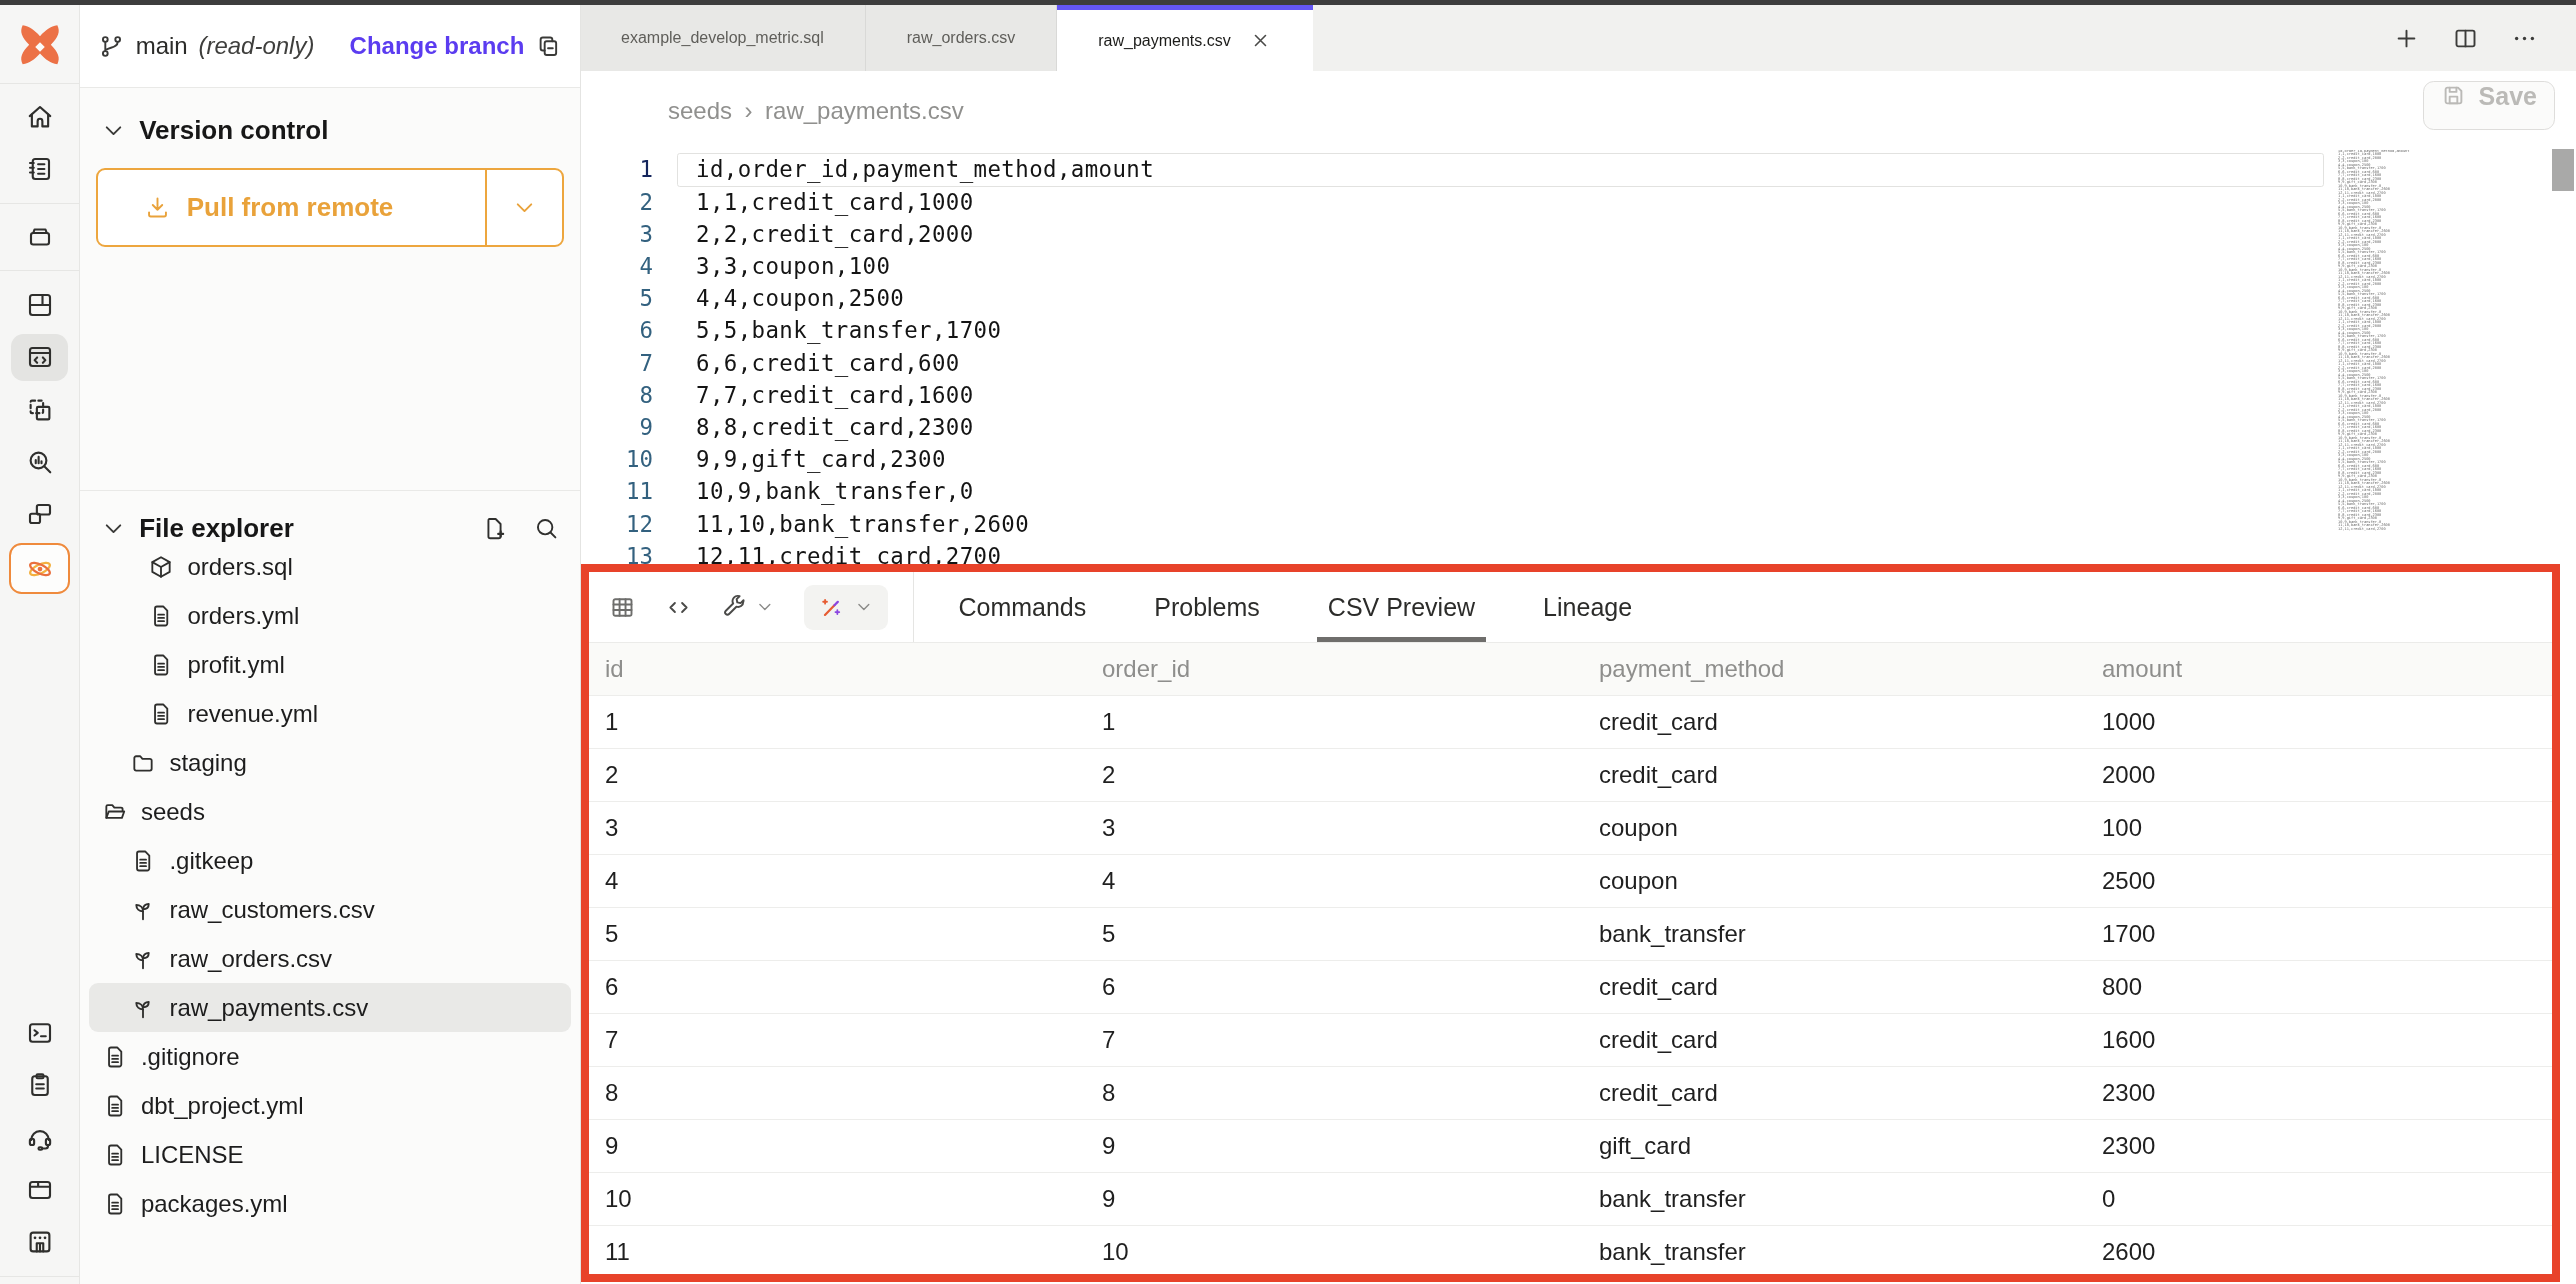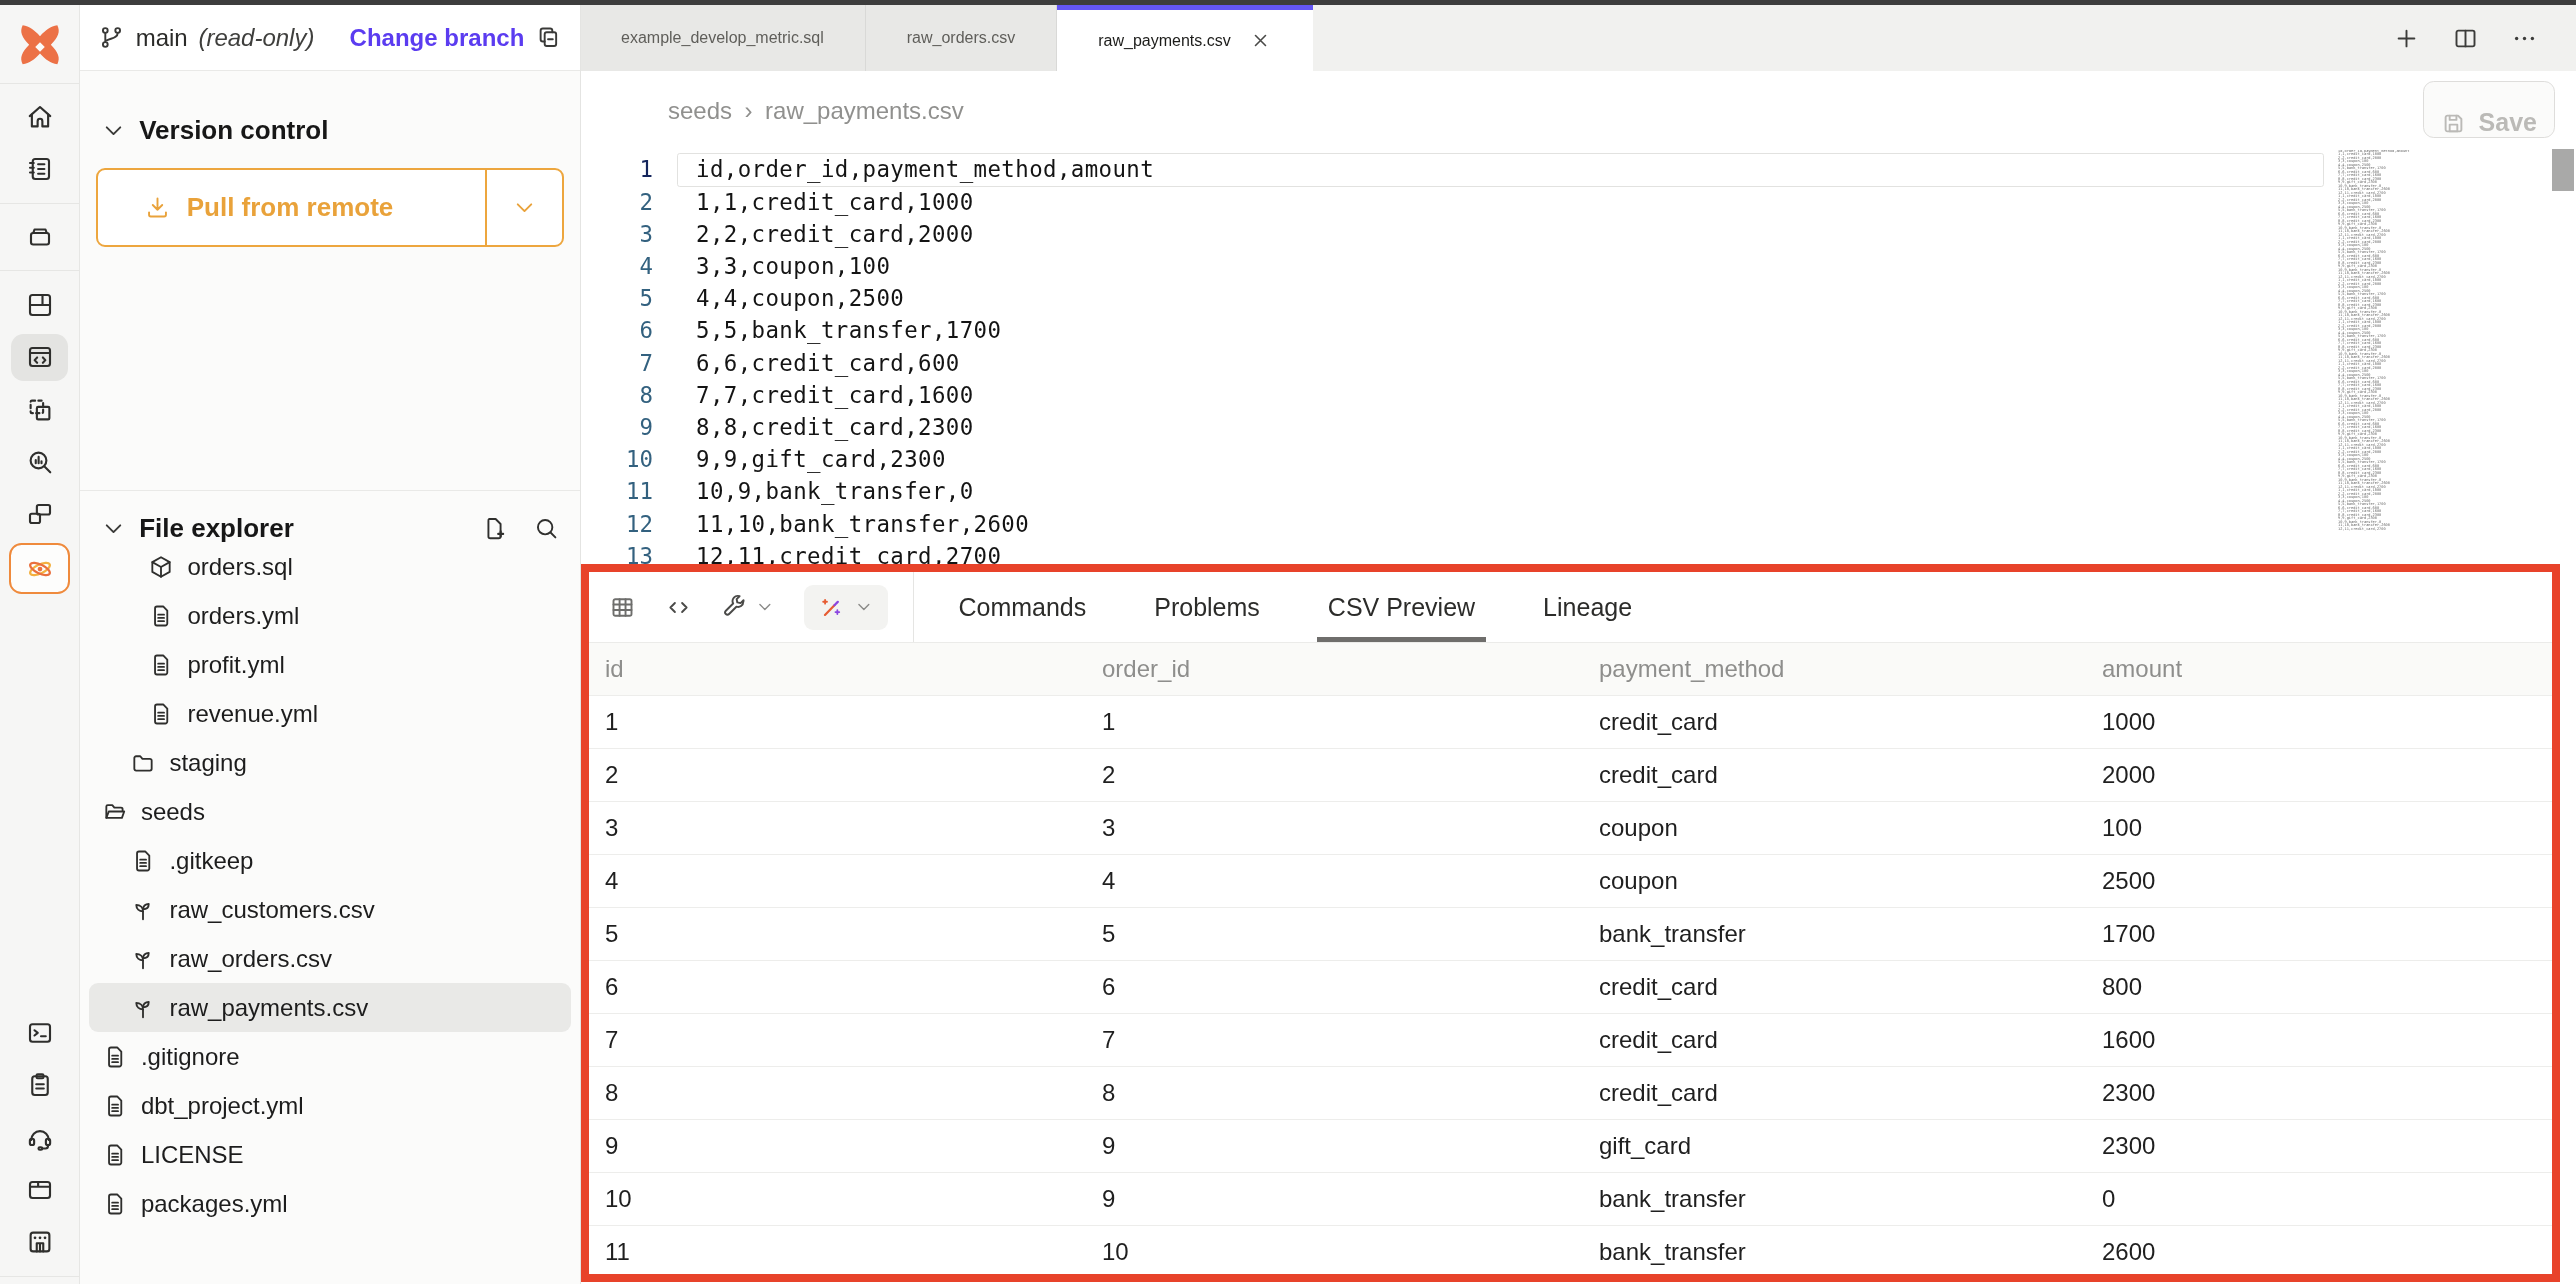--- a/index.html
+++ b/index.html
@@ -13,21 +13,21 @@
         display:flex;flex-direction:column;align-items:center;z-index:40;}
   .rail .logo{margin:16px 0 9px;width:52px;height:45px;}
   .rail-div{width:79px;height:0;border-top:0.9px solid #e6e6e4;margin:7.2px 0;}
   .rail-btn{width:57px;height:47px;display:flex;align-items:center;justify-content:center;color:#2f2f2d;margin:2.7px 0;}
   .rail-btn svg{width:30px;height:30px;}
   .rail-btn.sel{background:#e4e4e2;border-radius:12.5px;}
   .rail-btn.badge{border:2.2px solid #ef8a3c;border-radius:12.5px;background:#fdfdfc;}
   .rail-spacer{flex:1;}
   
   .sidebar{position:absolute;left:80px;top:5.4px;bottom:0;width:500px;background:#fbfbfa;border-right:0.9px solid #e4e4e2;z-index:30;}
-  .branch-bar{position:absolute;left:0;top:0;right:0;height:66px;background:#fff;border-bottom:0.9px solid #e9e9e7;
+  .branch-bar{position:absolute;left:0;top:0;right:0;height:83px;background:#fff;border-bottom:0.9px solid #e9e9e7;
               display:flex;align-items:center;padding:0 18px;box-sizing:border-box;gap:10.7px;font-size:24px;}
   .branch-bar svg{width:27px;height:27px;color:#3a3a38;}
   .branch-name{color:#2b2b29;}
   .branch-mode{font-style:italic;color:#3f3f3d;}
   .change-branch{margin-left:auto;color:#5b3cf0;font-weight:600;cursor:pointer;}
   .vc-head,.fx-title{display:flex;align-items:center;gap:12.5px;font-size:26px;font-weight:700;color:#171717;}
   .vc-head{position:absolute;left:19.7px;top:100px;height:50px;}
   .vc-head svg,.fx-title svg{width:21.5px;height:21.5px;color:#3a3a38;}
   .pull-btn{position:absolute;left:16px;right:16px;top:163px;height:79px;border:2.2px solid #eda63e;border-radius:9px;
             background:#fff;display:flex;align-items:stretch;color:#e9a23a;box-sizing:border-box;cursor:pointer;gap:46px;}
@@ -49,22 +49,22 @@
   .tab{display:flex;align-items:center;justify-content:center;gap:18px;font-size:16px;color:#5f5e5a;background:#e8e8e6;
        border-right:0.9px solid #d9d9d7;padding:0 41px;box-sizing:border-box;cursor:pointer;white-space:nowrap;}
   .tab.active{background:#fff;color:#1c1c1a;border-top:5.4px solid #6456f5;border-right:none;}
   .tab .close{width:23px;height:23px;color:#4a4a48;}
   .tab-actions{margin-left:auto;display:flex;align-items:center;gap:32px;padding-right:38px;color:#3c3c3a;}
   .tab-actions svg{width:29px;height:29px;cursor:pointer;}
   
   .crumbbar{position:absolute;left:580px;top:72px;right:0;height:77px;background:#fff;display:flex;align-items:center;
             padding-left:88px;box-sizing:border-box;z-index:15;}
   .crumb{font-size:24px;color:#90908e;display:flex;align-items:center;gap:12.5px;}
-  .save-btn{position:absolute;right:21.5px;top:9px;width:132px;height:57px;border:1.3px solid #dedddb;border-radius:10.7px;
-            background:#fbfbfa;color:#bbbab7;display:flex;align-items:flex-end;justify-content:center;gap:11.6px;
+  .save-btn{position:absolute;right:21.5px;top:9px;width:132px;height:49px;border:1.3px solid #dedddb;border-radius:10.7px;
+            background:#fbfbfa;color:#bbbab7;display:flex;align-items:flex-start;justify-content:center;gap:11.6px;
             font-size:25px;font-weight:600;box-sizing:border-box;}
   .save-btn svg{width:25px;height:25px;}
   
   .editor{position:absolute;left:580px;top:148px;right:0;height:418px;background:#fff;
           font-family:"DejaVu Sans Mono","Liberation Mono",monospace;z-index:10;}
   .code-line{position:absolute;left:0;right:0;height:32px;line-height:32px;font-size:22.4px;}
   .code-line .num{position:absolute;left:0;width:73px;text-align:right;color:#33617f;}
   .code-line .txt{position:absolute;left:116px;color:#141414;letter-spacing:0.4px;white-space:pre;}
   .code-line.cur .num{color:#14255c;}
   .cur-box{position:absolute;left:97px;right:252px;top:4.5px;height:34px;border:1.8px solid #e2e2e0;border-radius:2.7px;box-sizing:border-box;}

